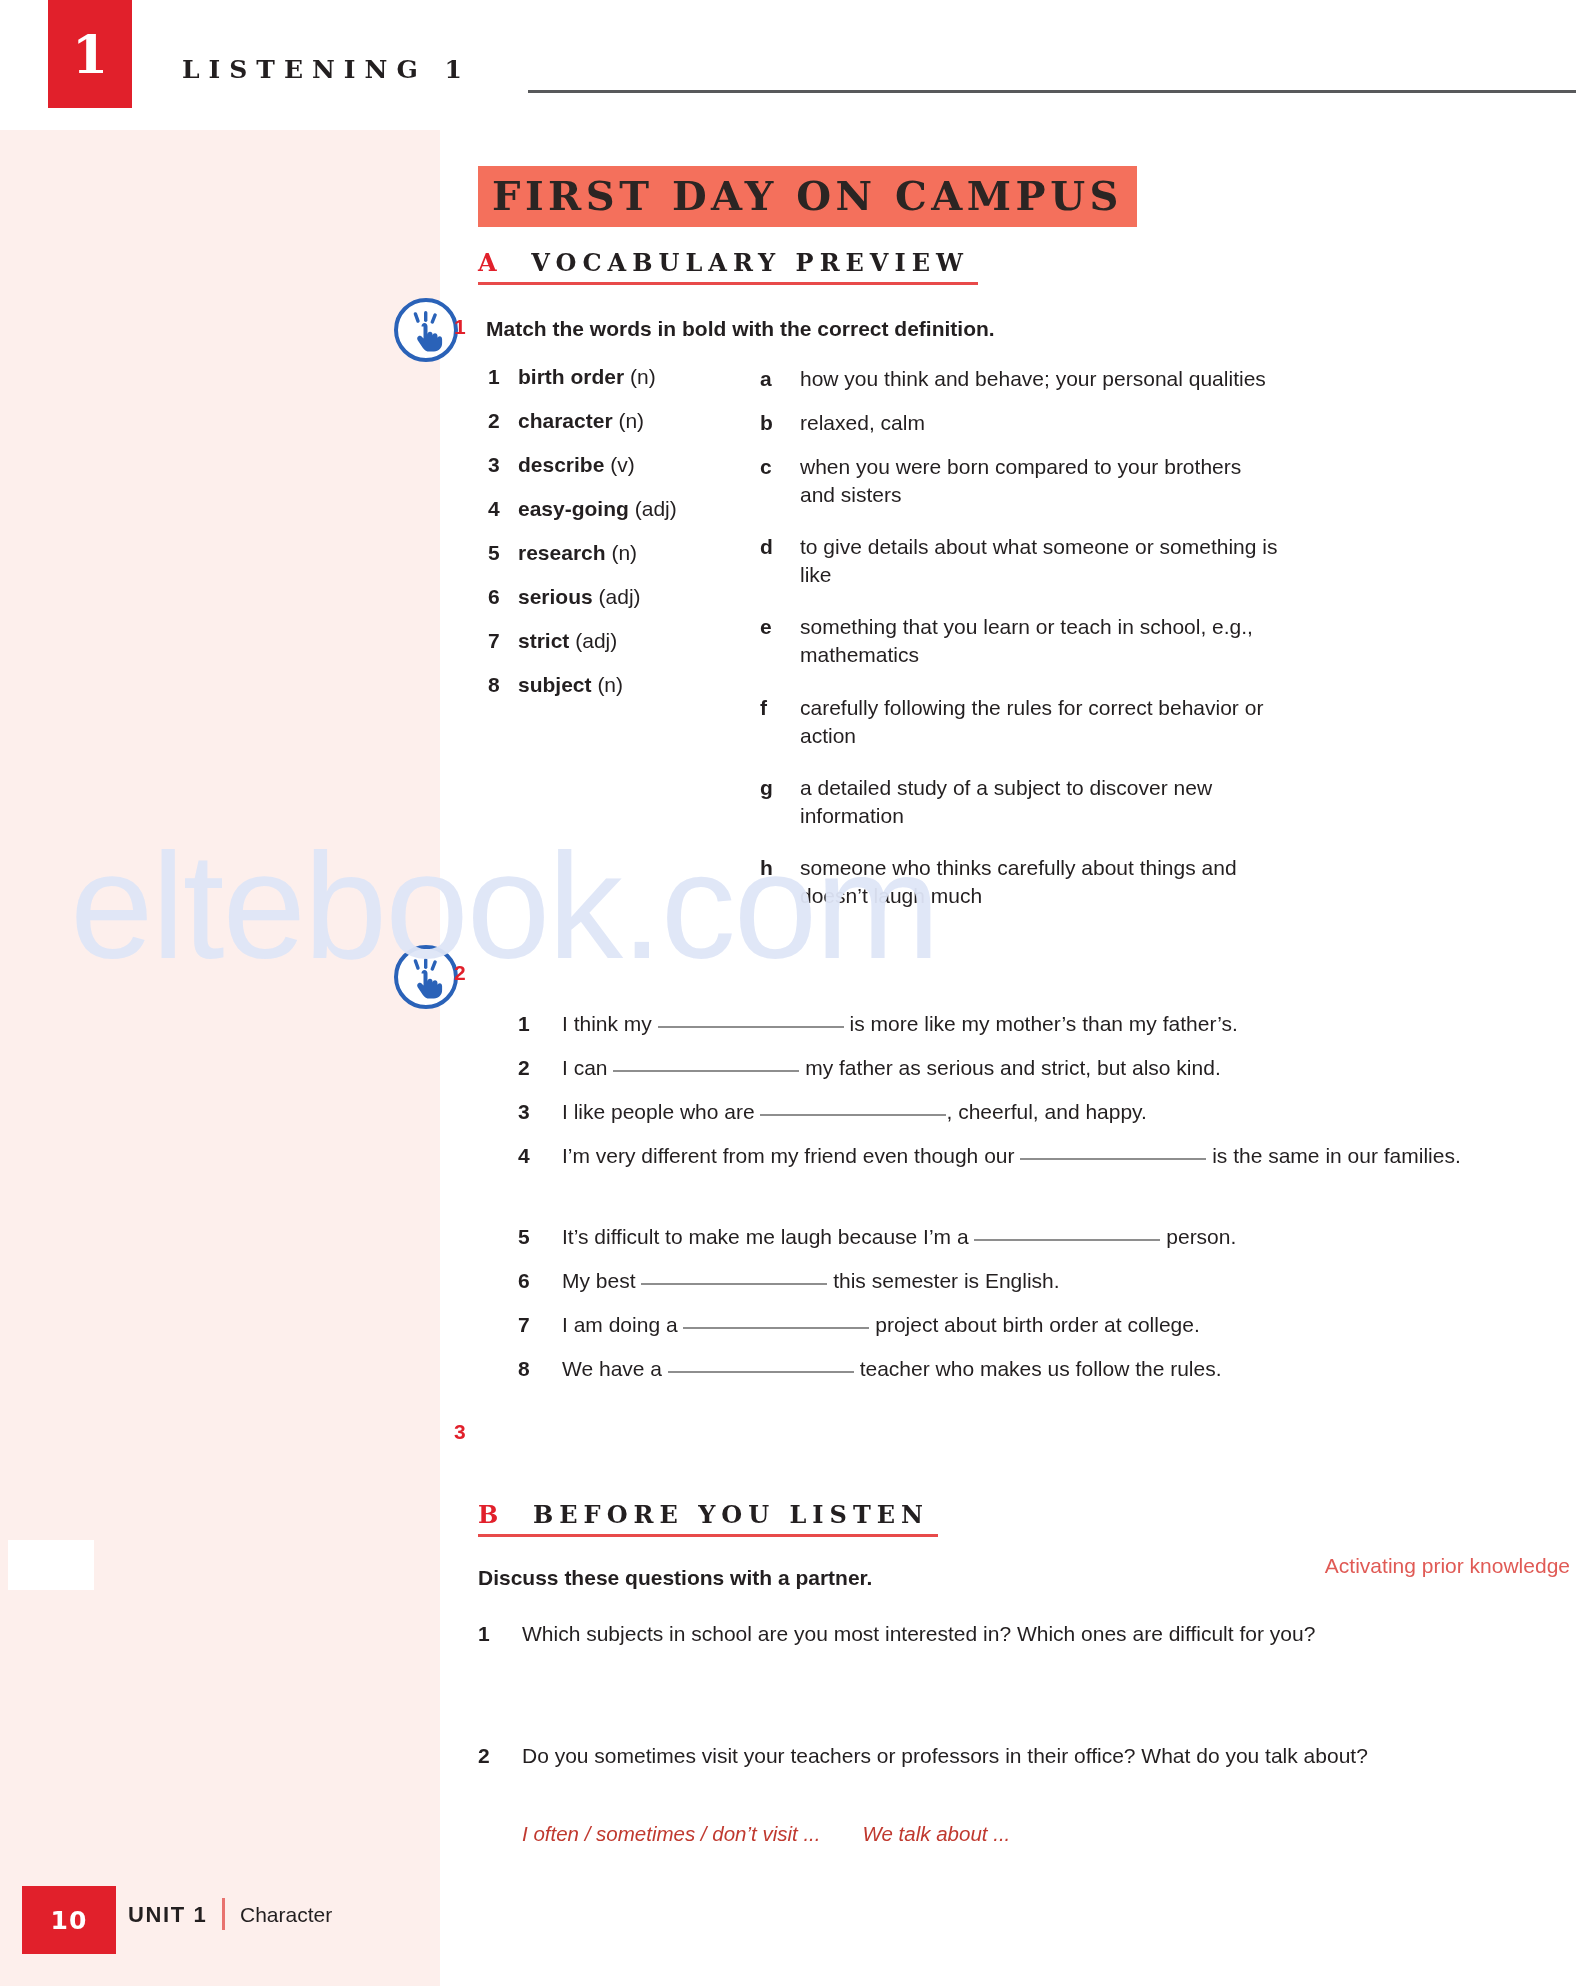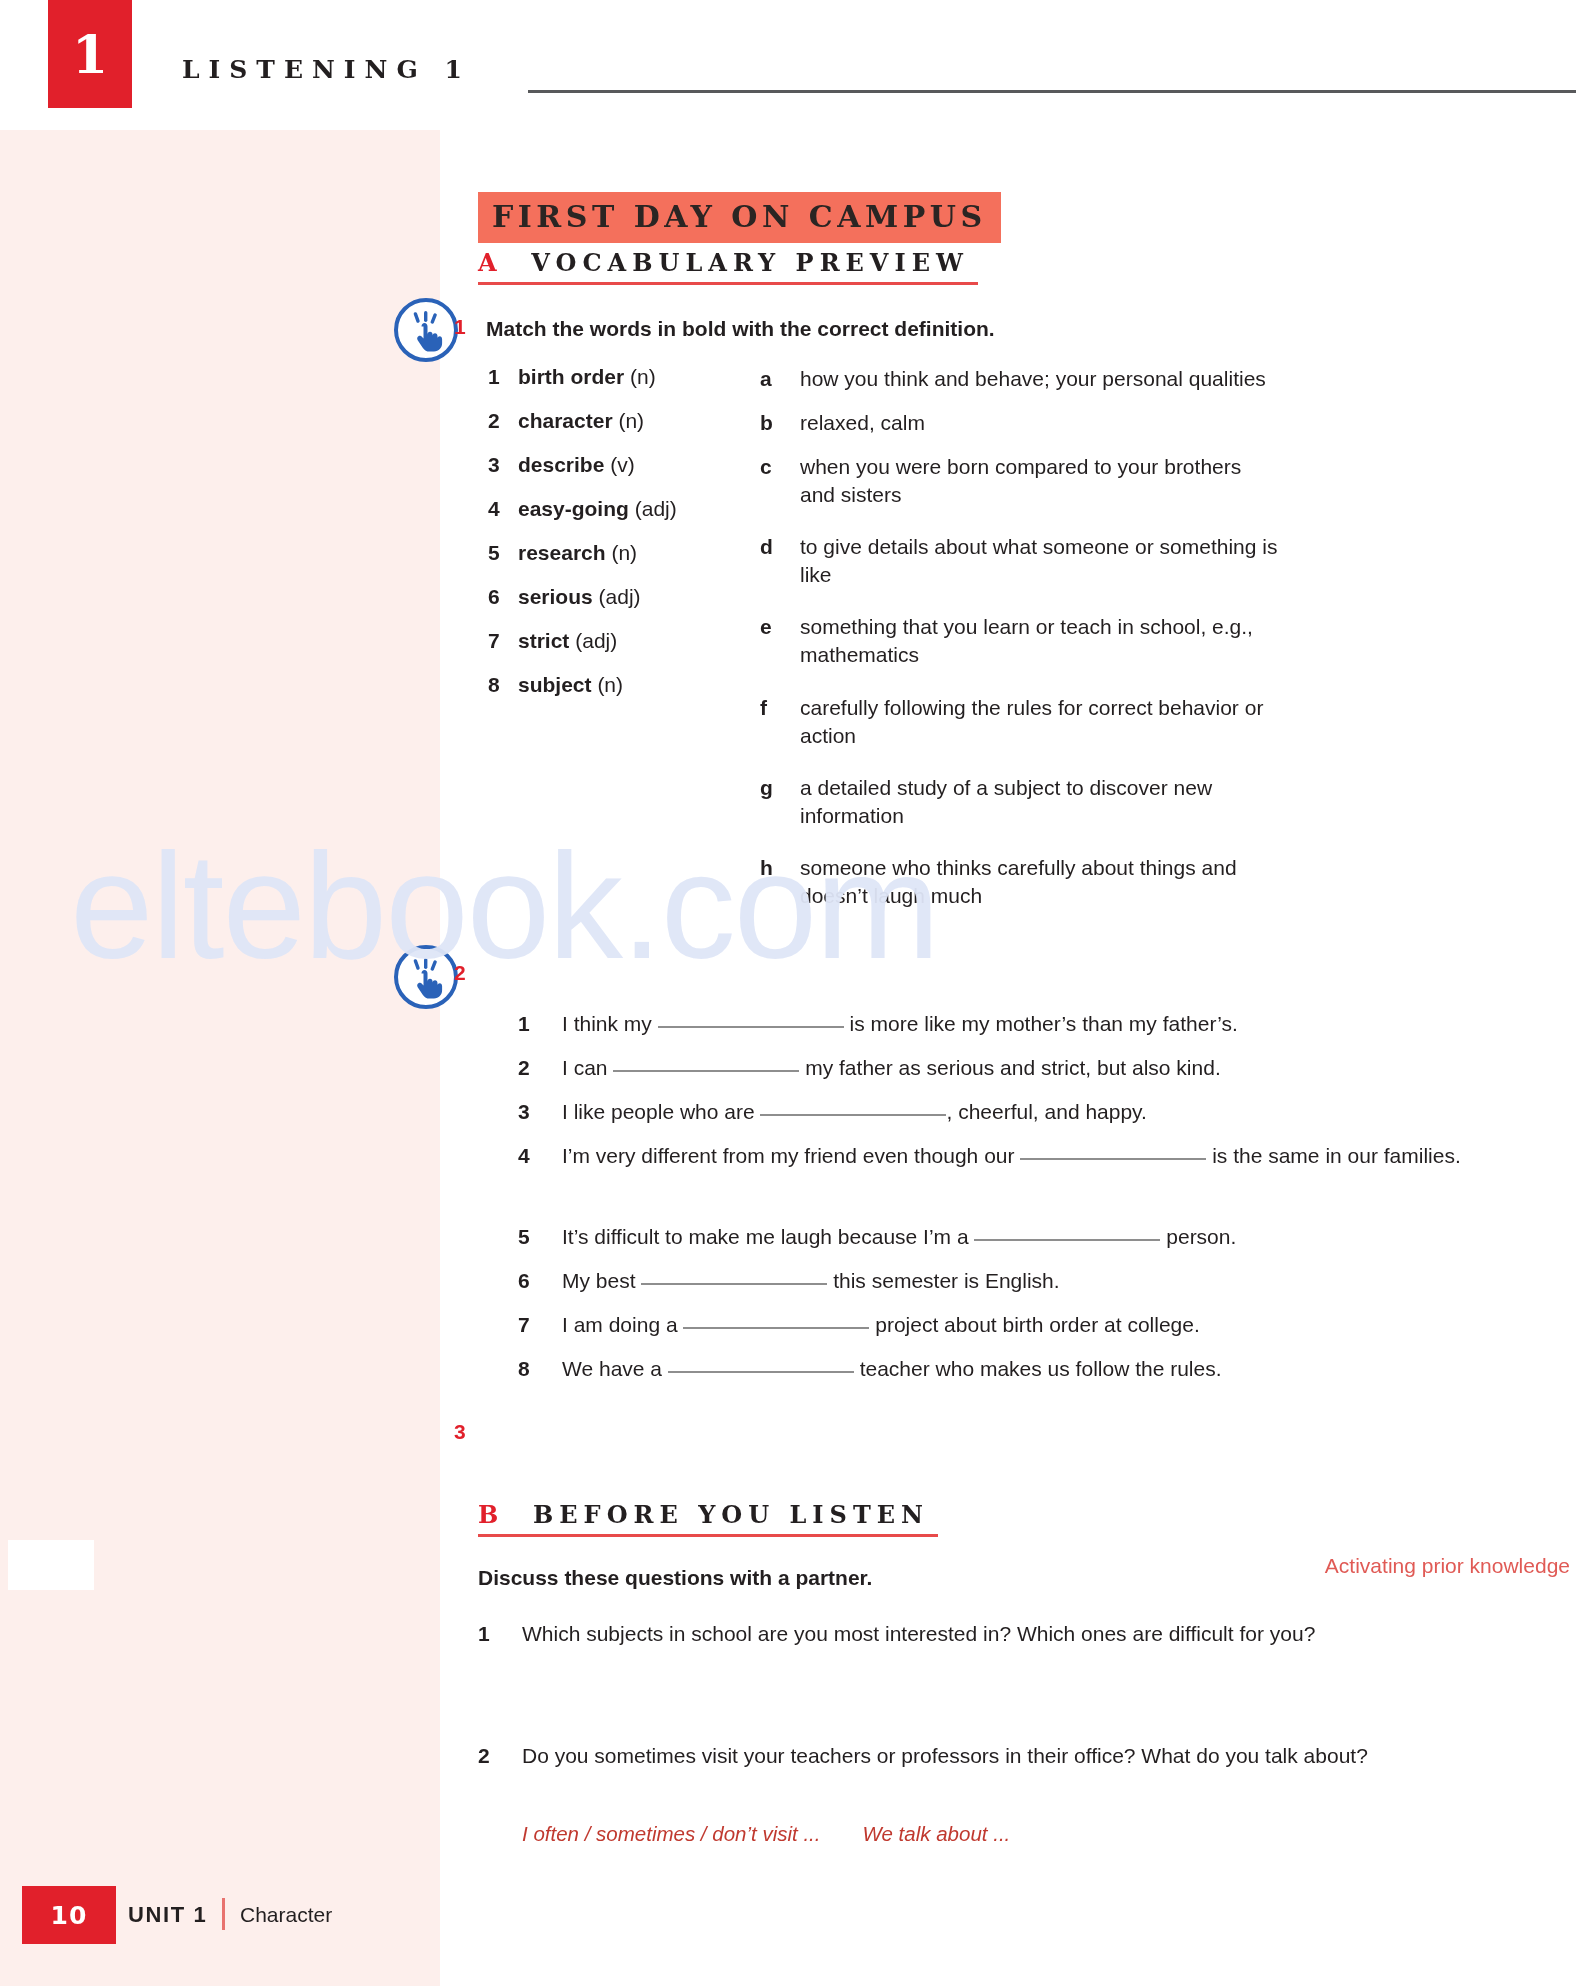--- a/index.html
+++ b/index.html
@@ -89,26 +89,25 @@
   }
 
   #listening-title {
     position: absolute;
     left: 8px;
     top: 166px;
     background: #f4705c;
     color: #2b2523;
     font-family: "DejaVu Serif", serif;
     font-weight: bold;
-    font-size: 30px;
+    font-size: 40px;
     letter-spacing: 4.5px;
     padding: 10px 14px 11px 14px;
     white-space: nowrap;
     line-height: 1;
-    margin-top: 26px;
   }
 
   .section-head {
     position: absolute;
     left: 8px;
     white-space: nowrap;
     font-family: "DejaVu Serif", serif;
     font-weight: bold;
     font-size: 24px;
     letter-spacing: 6px;
@@ -250,21 +249,21 @@
     height: 50px;
     background: #ffffff;
   }
 
   
   #footer-badge {
     position: absolute;
     left: 22px;
     top: 1886px;
     width: 94px;
-    height: 58px;
+    height: 68px;
     background: #e1202b;
     color: #ffffff;
     font-family: "DejaVu Sans", sans-serif;
     font-weight: bold;
     font-size: 25px;
     display: flex;
     align-items: center;
     justify-content: center;
     letter-spacing: 1px;
   }

